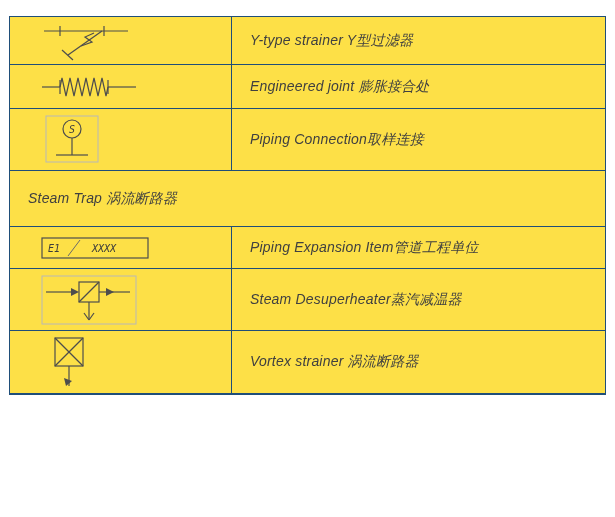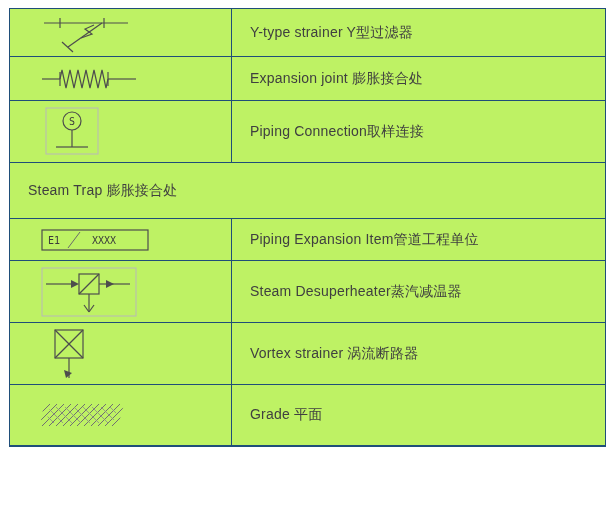--- a/index.html
+++ b/index.html
@@ -9,24 +9,25 @@
     --sym-box:#b8b8b8;
   }
   *{box-sizing:border-box;}
   html,body{margin:0;padding:0;}
   body{
     width:615px;height:517px;background:#ffffff;
     font-family:"Liberation Sans", sans-serif;
     position:relative;overflow:hidden;
   }
   .legend-table{
-    position:absolute;left:9px;top:8px;width:597px;
+    position:absolute;left:9px;top:16px;width:597px;
     border:1px solid var(--border-color);
     border-bottom:2px solid var(--border-color);
-    background:#bef264;
+    background:#fde047;
+    font-style:italic;
   }
   .row{display:flex;border-bottom:1px solid var(--border-color);}
   .row:last-child{border-bottom:none;}
   .sym-cell{
     width:222px;flex:0 0 222px;
     border-right:1px solid var(--border-color);
     display:flex;align-items:center;
     padding-left:30px;
   }
   .lbl-cell{
@@ -69,39 +70,39 @@
   <div class="row h44">
     <div class="sym-cell">
       <svg width="100" height="30" viewBox="0 0 100 30">
         <line class="ln" x1="2" y1="15" x2="20" y2="15"></line>
         <polyline class="ln" points="20,15 22,6 26,24 30,6 34,24 38,6 42,24 46,6 50,24 54,6 58,24 62,6 66,24 68,15"></polyline>
         <line class="ln" x1="68" y1="15" x2="96" y2="15"></line>
         <line class="ln" x1="20" y1="8" x2="20" y2="22"></line>
         <line class="ln" x1="68" y1="8" x2="68" y2="22"></line>
       </svg>
     </div>
-    <div class="lbl-cell">Expansion joint  膨胀接合处</div>
+    <div class="lbl-cell">Engineered joint  膨胀接合处</div>
   </div>
 
 
   <div class="row h62">
     <div class="sym-cell">
       <svg width="64" height="52" viewBox="0 0 64 52">
         <rect class="boxed" x="6" y="2" width="52" height="46"></rect>
         <circle class="ln" cx="32" cy="15" r="9"></circle>
         <text x="32" y="19" font-size="10" text-anchor="middle">S</text>
         <line class="ln" x1="32" y1="24" x2="32" y2="41"></line>
         <line class="ln" x1="16" y1="41" x2="48" y2="41"></line>
       </svg>
     </div>
     <div class="lbl-cell">Piping Connection取样连接</div>
   </div>
 
   <div class="row h56">
-    <div class="lbl-cell">Steam Trap  膨胀接合处</div>
+    <div class="lbl-cell">Steam Trap  涡流断路器</div>
   </div>
 
   <div class="row h42">
     <div class="sym-cell">
       <svg width="112" height="28" viewBox="0 0 112 28">
         <rect class="ln" x="2" y="4" width="106" height="20"></rect>
         <text x="8" y="18" font-size="10">E1</text>
         <line class="ln-thin" x1="28" y1="22" x2="40" y2="6"></line>
         <text x="52" y="18" font-size="10">XXXX</text>
       </svg>
@@ -133,31 +134,14 @@
         <rect class="ln" x="15" y="4" width="28" height="28"></rect>
         <line class="ln" x1="15" y1="4" x2="43" y2="32"></line>
         <line class="ln" x1="43" y1="4" x2="15" y2="32"></line>
         <line class="ln" x1="29" y1="32" x2="29" y2="52"></line>
         <polygon class="fillhead" points="24,44 32,47 26,52"></polygon>
       </svg>
     </div>
     <div class="lbl-cell">Vortex strainer 涡流断路器</div>
   </div>
 
-  <div class="row h60">
-    <div class="sym-cell">
-      <svg width="90" height="30" viewBox="0 0 90 30">
-        <defs>
-          <pattern id="hatch1" width="7" height="7" patternUnits="userSpaceOnUse">
-            <path d="M0,7 L7,0" stroke="#707070" stroke-width="1"></path>
-          </pattern>
-          <pattern id="hatch2" width="9" height="9" patternUnits="userSpaceOnUse">
-            <path d="M0,0 L9,9" stroke="#8a8a8a" stroke-width="0.8"></path>
-          </pattern>
-        </defs>
-        <polygon points="4,4 84,4 78,26 0,26" fill="url(#hatch1)" stroke="none"></polygon>
-        <polygon points="10,7 78,7 73,23 6,23" fill="url(#hatch2)" stroke="none"></polygon>
-      </svg>
-    </div>
-    <div class="lbl-cell">Grade  平面</div>
-  </div>
 
 </div>
 
 </body></html>

